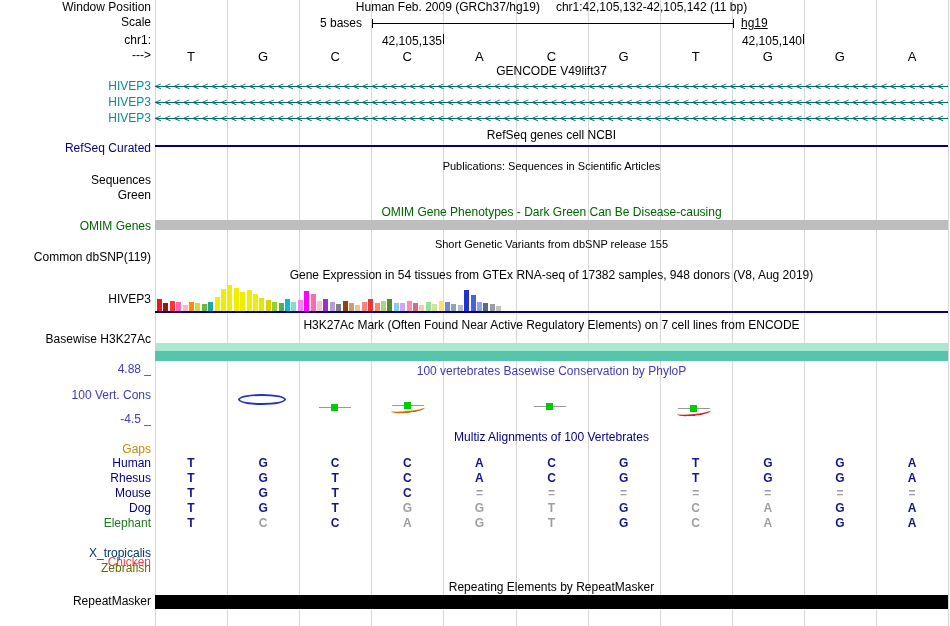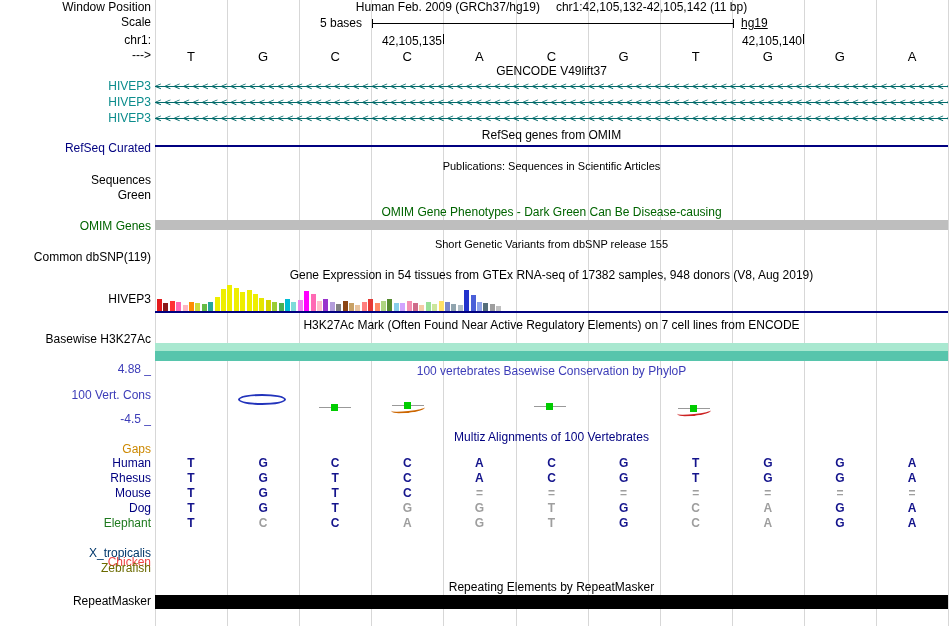--- a/index.html
+++ b/index.html
@@ -94,21 +94,21 @@
   <div class="ctr t12" style="top:65px">GENCODE V49lift37</div>
   <div id="gencode-rows">
       <div class="lbl teal" style="top: 80px;">HIVEP3</div>
       <div class="gene-arrows" style="top: 80px;">&lt;&lt;&lt;&lt;&lt;&lt;&lt;&lt;&lt;&lt;&lt;&lt;&lt;&lt;&lt;&lt;&lt;&lt;&lt;&lt;&lt;&lt;&lt;&lt;&lt;&lt;&lt;&lt;&lt;&lt;&lt;&lt;&lt;&lt;&lt;&lt;&lt;&lt;&lt;&lt;&lt;&lt;&lt;&lt;&lt;&lt;&lt;&lt;&lt;&lt;&lt;&lt;&lt;&lt;&lt;&lt;&lt;&lt;&lt;&lt;&lt;&lt;&lt;&lt;&lt;&lt;&lt;&lt;&lt;&lt;&lt;&lt;&lt;&lt;&lt;&lt;&lt;&lt;&lt;&lt;&lt;&lt;&lt;&lt;&lt;&lt;&lt;&lt;&lt;&lt;&lt;&lt;&lt;&lt;&lt;&lt;&lt;&lt;&lt;&lt;&lt;&lt;&lt;&lt;&lt;&lt;&lt;&lt;&lt;&lt;&lt;&lt;&lt;&lt;&lt;&lt;&lt;&lt;&lt;&lt;&lt;&lt;&lt;&lt;&lt;&lt;&lt;&lt;&lt;&lt;</div>
       <div class="lbl teal" style="top: 96px;">HIVEP3</div>
       <div class="gene-arrows" style="top: 96px;">&lt;&lt;&lt;&lt;&lt;&lt;&lt;&lt;&lt;&lt;&lt;&lt;&lt;&lt;&lt;&lt;&lt;&lt;&lt;&lt;&lt;&lt;&lt;&lt;&lt;&lt;&lt;&lt;&lt;&lt;&lt;&lt;&lt;&lt;&lt;&lt;&lt;&lt;&lt;&lt;&lt;&lt;&lt;&lt;&lt;&lt;&lt;&lt;&lt;&lt;&lt;&lt;&lt;&lt;&lt;&lt;&lt;&lt;&lt;&lt;&lt;&lt;&lt;&lt;&lt;&lt;&lt;&lt;&lt;&lt;&lt;&lt;&lt;&lt;&lt;&lt;&lt;&lt;&lt;&lt;&lt;&lt;&lt;&lt;&lt;&lt;&lt;&lt;&lt;&lt;&lt;&lt;&lt;&lt;&lt;&lt;&lt;&lt;&lt;&lt;&lt;&lt;&lt;&lt;&lt;&lt;&lt;&lt;&lt;&lt;&lt;&lt;&lt;&lt;&lt;&lt;&lt;&lt;&lt;&lt;&lt;&lt;&lt;&lt;&lt;&lt;&lt;&lt;&lt;&lt;</div>
       <div class="lbl teal" style="top: 112px;">HIVEP3</div>
       <div class="gene-arrows" style="top: 112px;">&lt;&lt;&lt;&lt;&lt;&lt;&lt;&lt;&lt;&lt;&lt;&lt;&lt;&lt;&lt;&lt;&lt;&lt;&lt;&lt;&lt;&lt;&lt;&lt;&lt;&lt;&lt;&lt;&lt;&lt;&lt;&lt;&lt;&lt;&lt;&lt;&lt;&lt;&lt;&lt;&lt;&lt;&lt;&lt;&lt;&lt;&lt;&lt;&lt;&lt;&lt;&lt;&lt;&lt;&lt;&lt;&lt;&lt;&lt;&lt;&lt;&lt;&lt;&lt;&lt;&lt;&lt;&lt;&lt;&lt;&lt;&lt;&lt;&lt;&lt;&lt;&lt;&lt;&lt;&lt;&lt;&lt;&lt;&lt;&lt;&lt;&lt;&lt;&lt;&lt;&lt;&lt;&lt;&lt;&lt;&lt;&lt;&lt;&lt;&lt;&lt;&lt;&lt;&lt;&lt;&lt;&lt;&lt;&lt;&lt;&lt;&lt;&lt;&lt;&lt;&lt;&lt;&lt;&lt;&lt;&lt;&lt;&lt;&lt;&lt;&lt;&lt;&lt;&lt;&lt;</div>
     </div>
 
-  <div class="ctr t12" style="top:129px">RefSeq genes from OMIM</div>
+  <div class="ctr t12" style="top:129px">RefSeq genes cell NCBI</div>
   <span class="lbl navy" style="top:142px">RefSeq Curated</span>
   <div class="refseq-line"></div>
 
   <div class="ctr t11" style="top:160px">Publications: Sequences in Scientific Articles</div>
   <span class="lbl" style="top:174px">Sequences</span>
   <span class="lbl" style="top:189px">Green</span>
 
   <div class="ctr t12 green" style="top:206px">OMIM Gene Phenotypes - Dark Green Can Be Disease-causing</div>
   <span class="lbl green" style="top:220px">OMIM Genes</span>
   <div class="omim-bar"></div>

